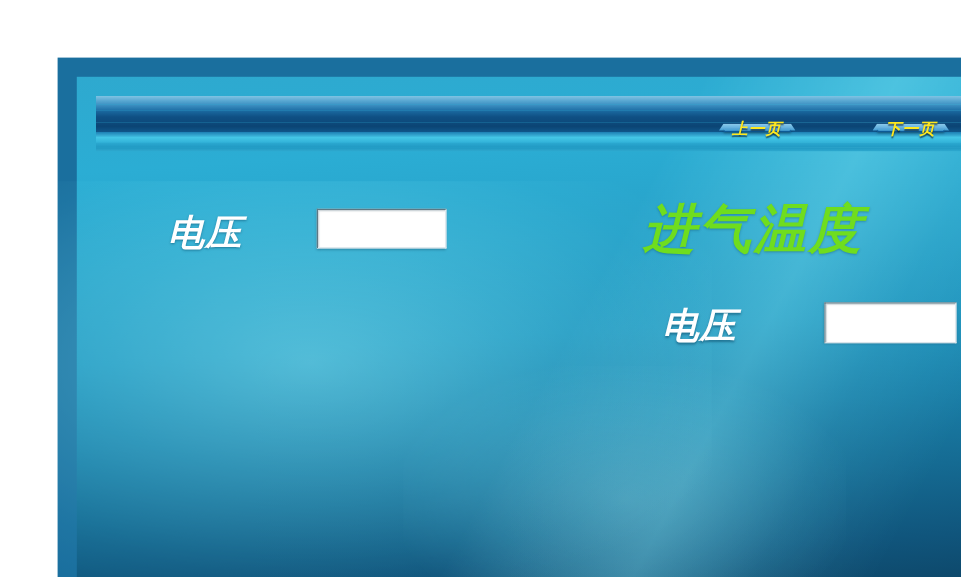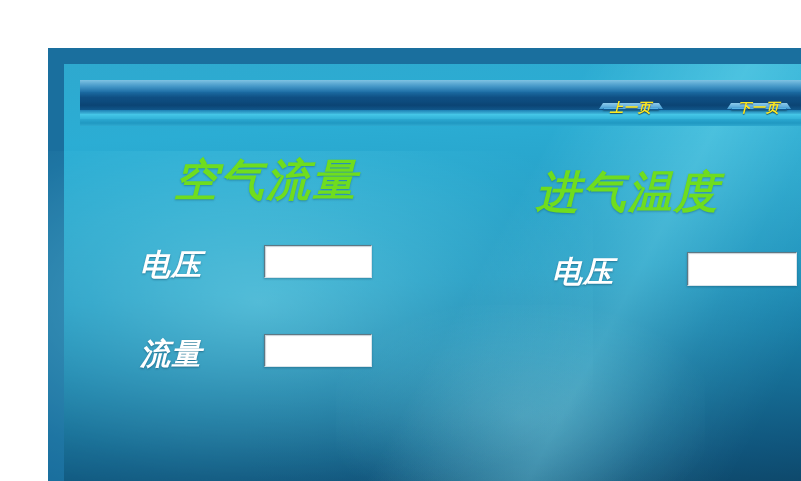--- a/index.html
+++ b/index.html
@@ -215,31 +215,26 @@
     <button class="nav-btn">
       <span class="bevel"></span>
       <span class="face"></span>
       <span class="lbl">下一页</span>
     </button>
   </div>
 
   <div class="content">
 
     <div class="panel panel-left">
-      <div class="heading">空气流量</div>
 
       <div class="field-row row-0">
         <span class="field-label">电压</span>
         <div class="field-box"></div>
       </div>
 
-      <div class="field-row row-1">
-        <span class="field-label">流量</span>
-        <div class="field-box"></div>
-      </div>
     </div>
 
     <div class="panel panel-right">
       <div class="heading">进气温度</div>
 
       <div class="field-row row-0">
         <span class="field-label">电压</span>
         <div class="field-box"></div>
       </div>
 

